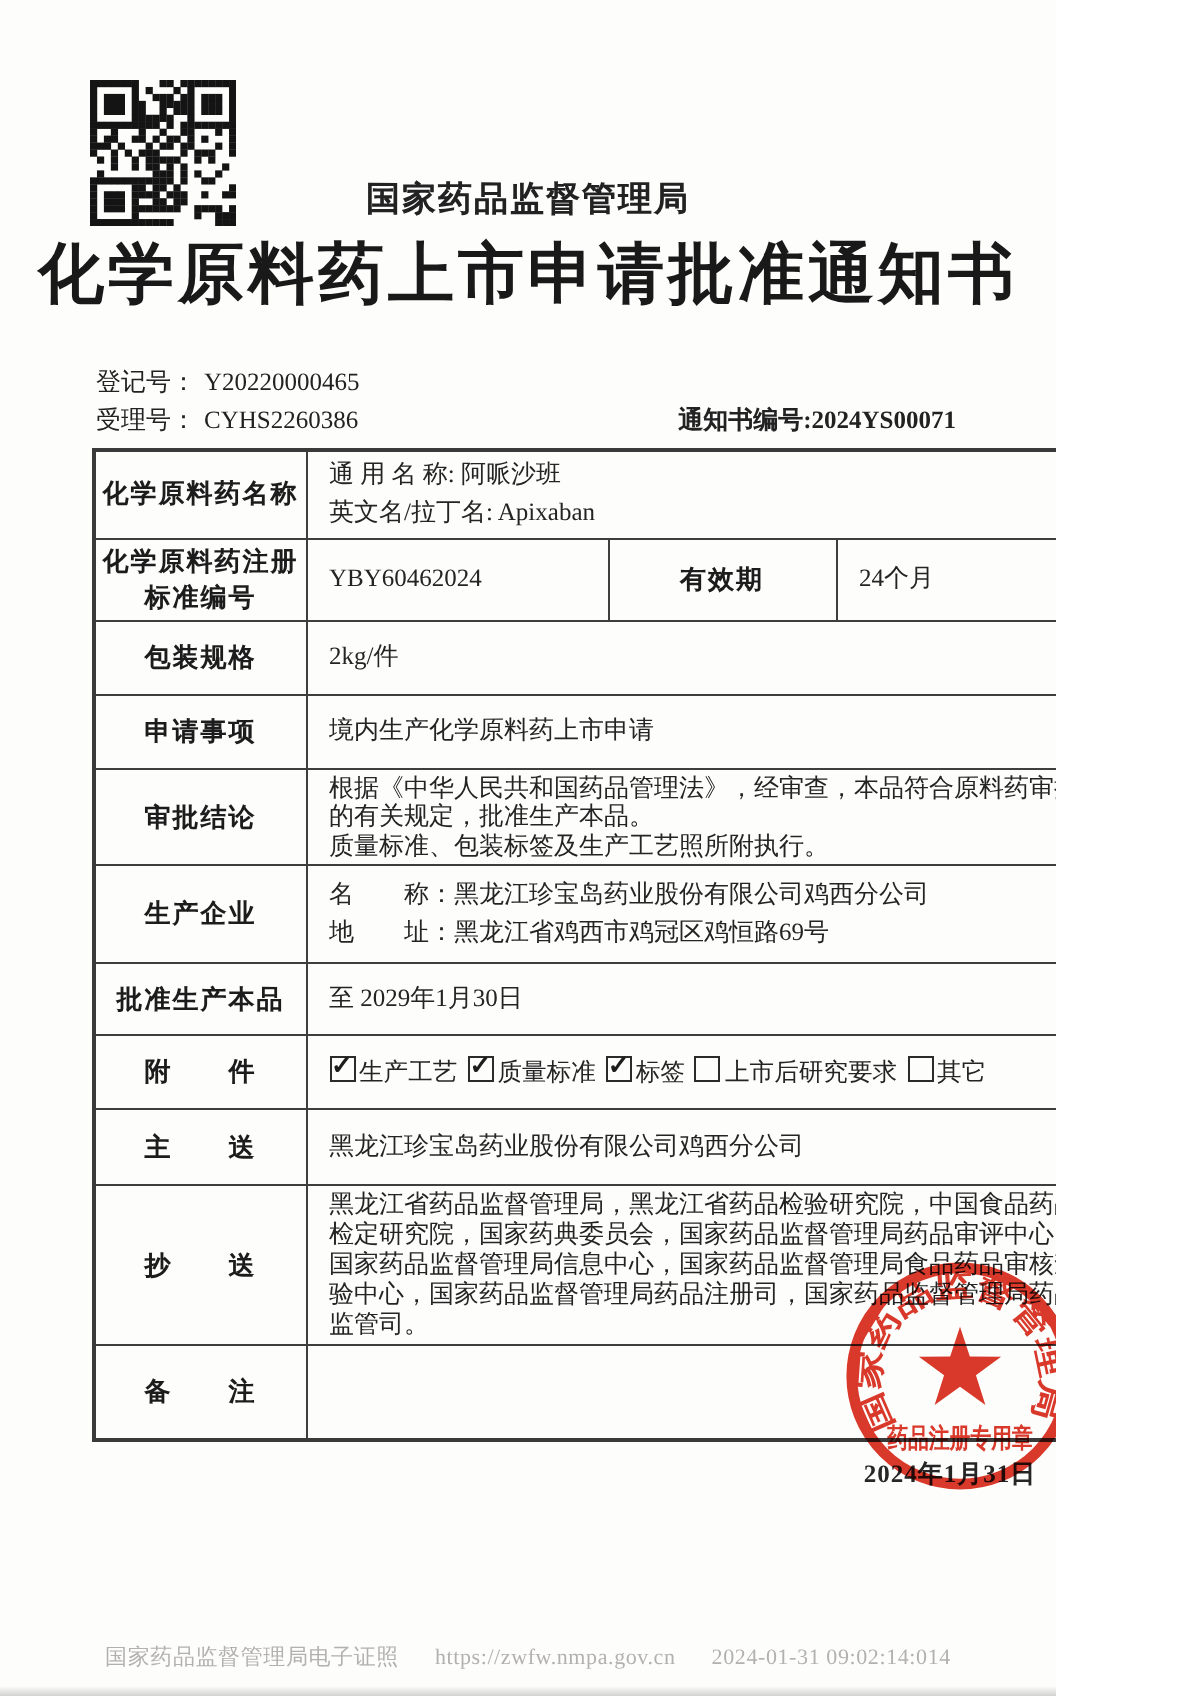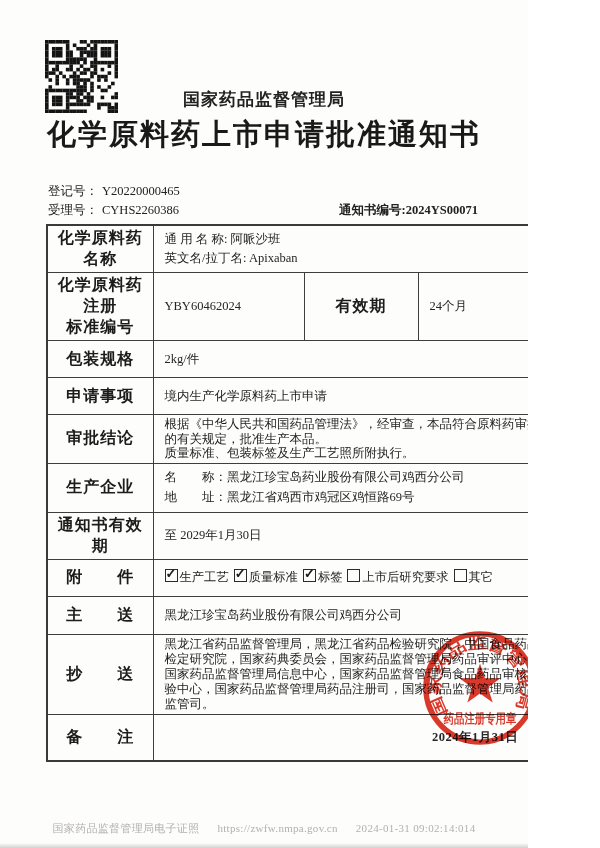--- a/index.html
+++ b/index.html
@@ -4,35 +4,35 @@
 <style>
   html,body{margin:0;padding:0;}
   body{width:600px;height:848px;background:#ffffff;}
   .page{position:relative;width:528px;height:848px;background:#fdfdfc;overflow:hidden;
         font-family:"Liberation Serif","DejaVu Serif",serif;color:#1f1f1f;}
   .qr{position:absolute;left:45px;top:40px;width:73px;height:73px;}
   .agency{position:absolute;top:88px;left:0;right:0;text-align:center;
           font-family:"Liberation Sans","DejaVu Sans",sans-serif;
           font-weight:700;font-size:17px;letter-spacing:1px;color:#222;}
   .doc-title{position:absolute;top:115px;left:0;right:0;text-align:center;
-             font-size:29px;font-weight:600;letter-spacing:2px;color:#191919;}
+             font-size:33px;font-weight:600;letter-spacing:2px;color:#191919;}
   .reg-line{position:absolute;font-size:12.5px;font-weight:400;color:#222;white-space:nowrap;}
   .reg1{left:48px;top:183px;}
   .reg2{left:48px;top:202px;}
   .notice-line{position:absolute;right:50px;top:202px;font-size:12.5px;font-weight:700;
                color:#222;white-space:nowrap;}
   .reg-line .num,.notice-line .num{margin-left:4px;font-family:"Liberation Serif",serif;}
   .notice-line .num{margin-left:0;}
 
   table.grid{position:absolute;left:46px;top:224px;width:504px;border-collapse:collapse;
              table-layout:fixed;}
   table.grid th,table.grid td{border:1.5px solid #3e3e3e;vertical-align:middle;
              overflow:hidden;}
   table.grid{border:2px solid #3a3a3a;}
-  th.lbl{font-size:16px;font-weight:700;text-align:center;padding:2px 3px;
+  th.lbl{font-size:13px;font-weight:700;text-align:center;padding:2px 3px;
          letter-spacing:1px;color:#1c1c1c;}
   td.val{font-size:12.5px;padding:2px 8px 2px 11px;text-align:left;color:#242424;}
   .two-line div{line-height:1.55;}
   .pair-label{display:inline-block;}
   .small-text{font-size:11.6px;line-height:1.16;text-align:justify;margin-top:12px;}
   .cc-text{font-size:11.6px;line-height:1.2;text-align:justify;}
   .attach-row{display:flex;align-items:center;flex-wrap:nowrap;gap:5px;font-size:12.3px;}
   .cbx{display:inline-block;width:11px;height:11px;border:1.5px solid #2b2b2b;
        position:relative;flex:0 0 auto;margin-right:2px;}
   .cbx.checked::after{content:"\2713";position:absolute;left:0px;top:-4px;
@@ -359,21 +359,21 @@
 
     <tr style="height:49px">
       <th class="lbl">生产企业</th>
       <td class="val two-line" colspan="3">
         <div><span class="pair-label">名　　称：</span><span>黑龙江珍宝岛药业股份有限公司鸡西分公司</span></div>
         <div><span class="pair-label">地　　址：</span><span>黑龙江省鸡西市鸡冠区鸡恒路69号</span></div>
       </td>
     </tr>
 
     <tr style="height:36px">
-      <th class="lbl">通知书有效期</th>
+      <th class="lbl">批准生产本品</th>
       <td class="val" colspan="3">至 2029年1月30日</td>
     </tr>
 
     <tr style="height:37px">
       <th class="lbl">附　　件</th>
       <td class="val" colspan="3">
         <div class="attach-row">
           <span class="attach-item">
                 <span class="cbx checked"></span>
                 <span>生产工艺</span>

